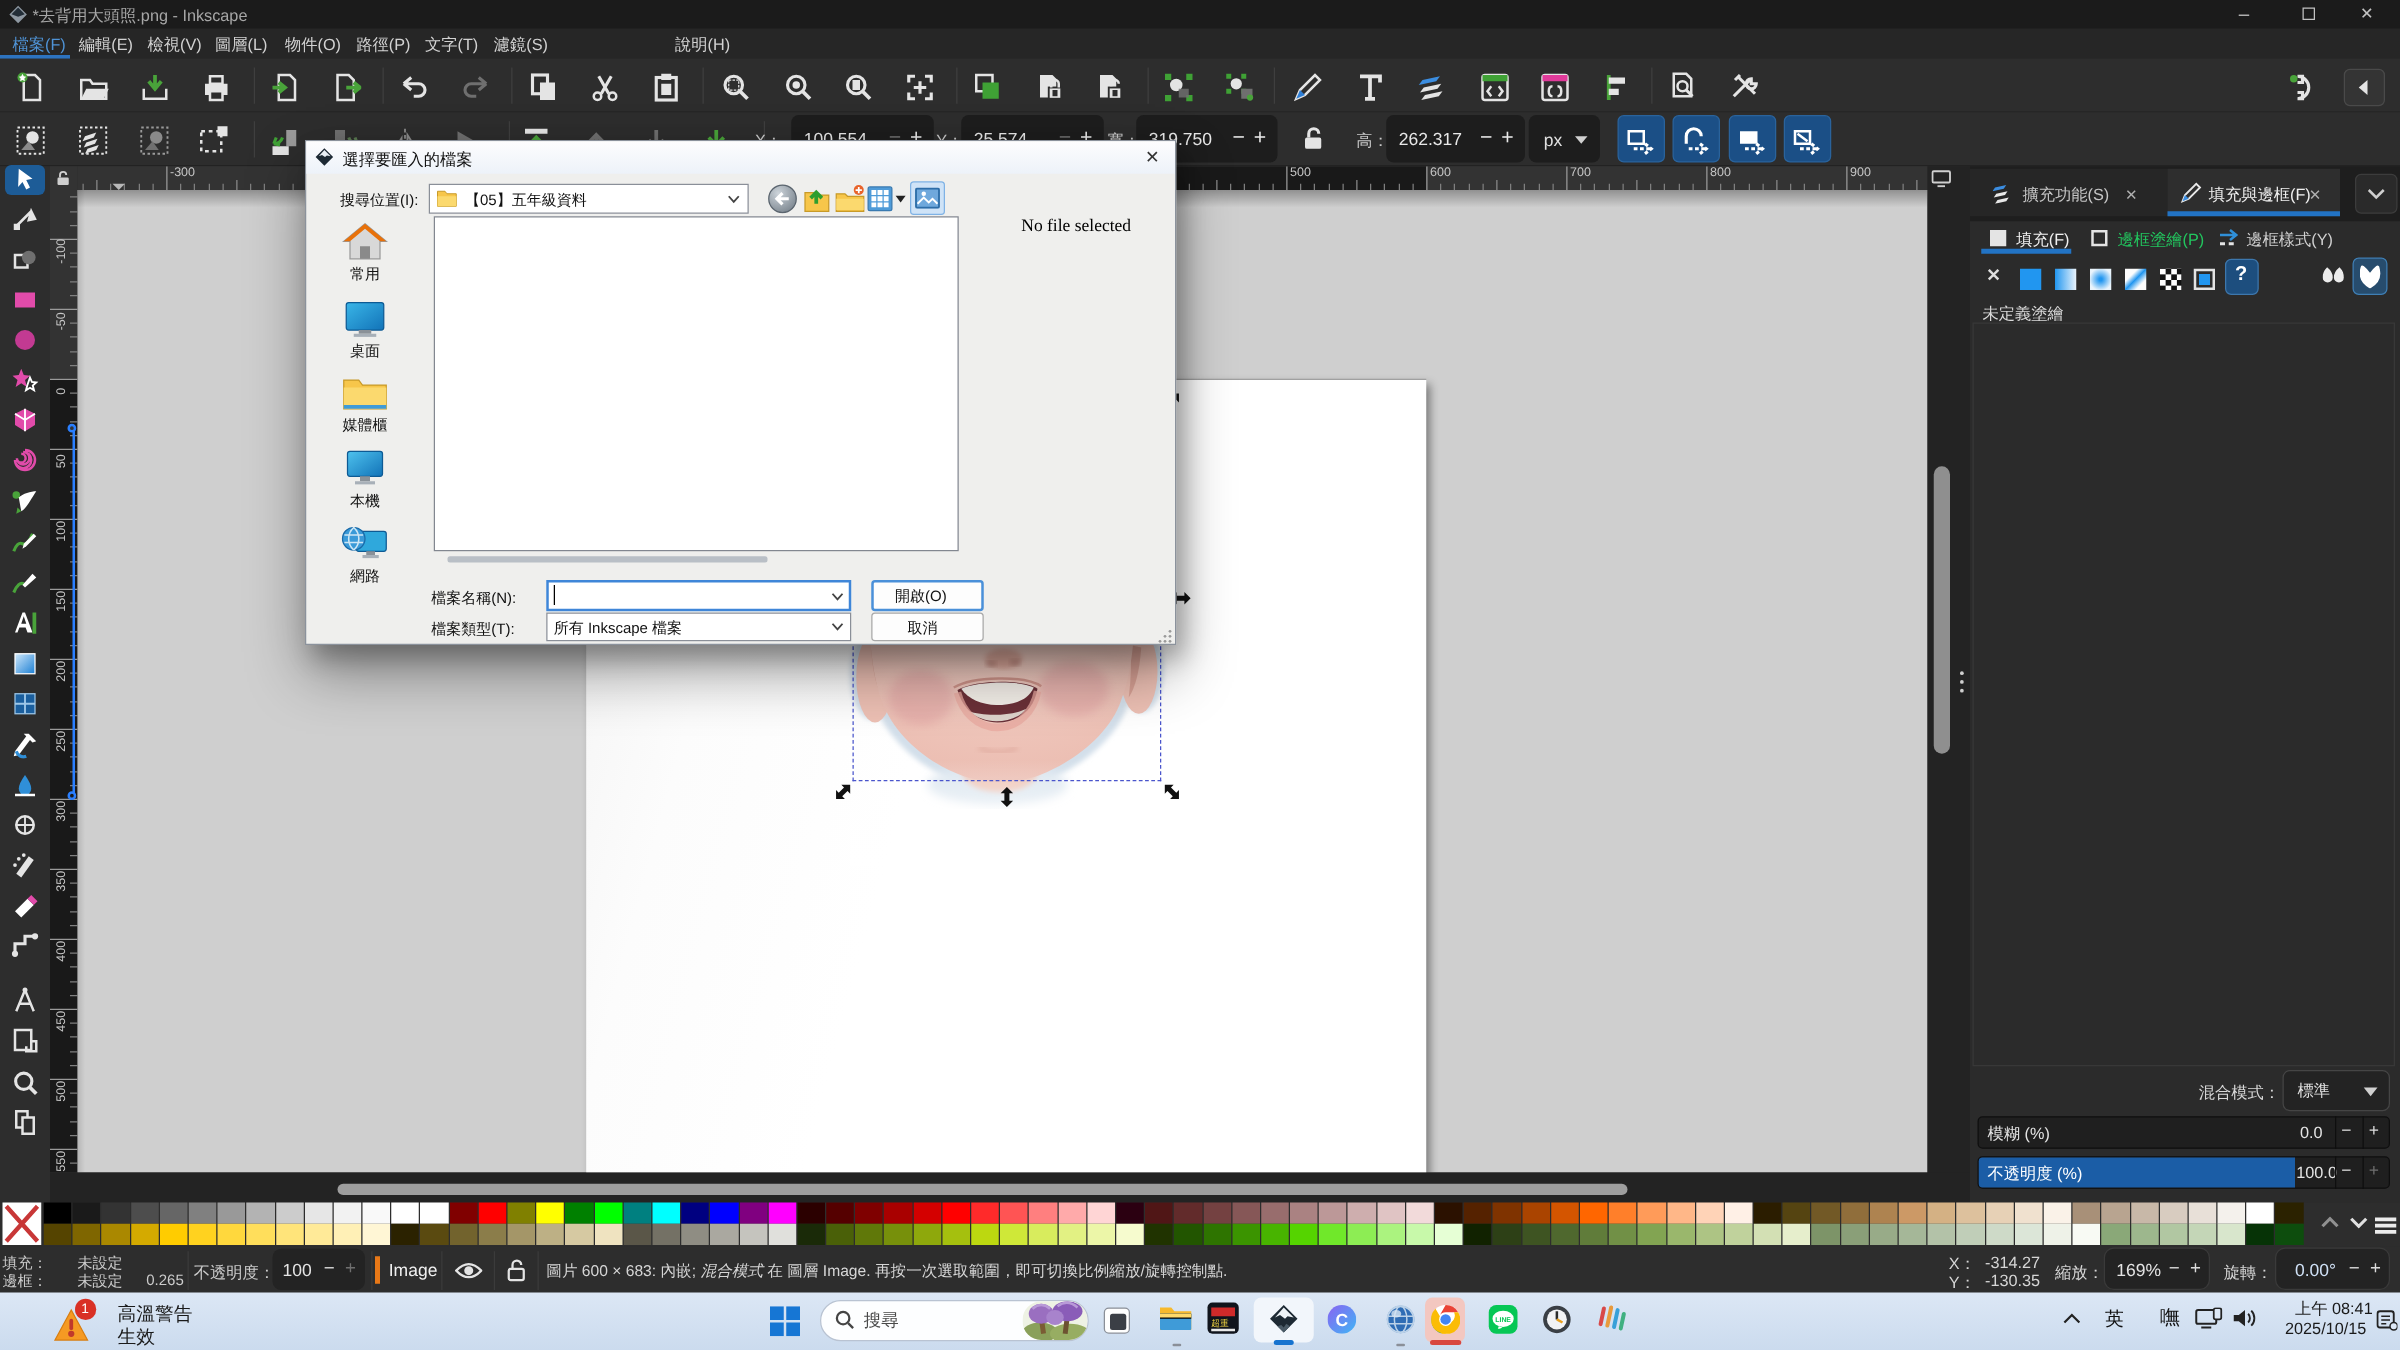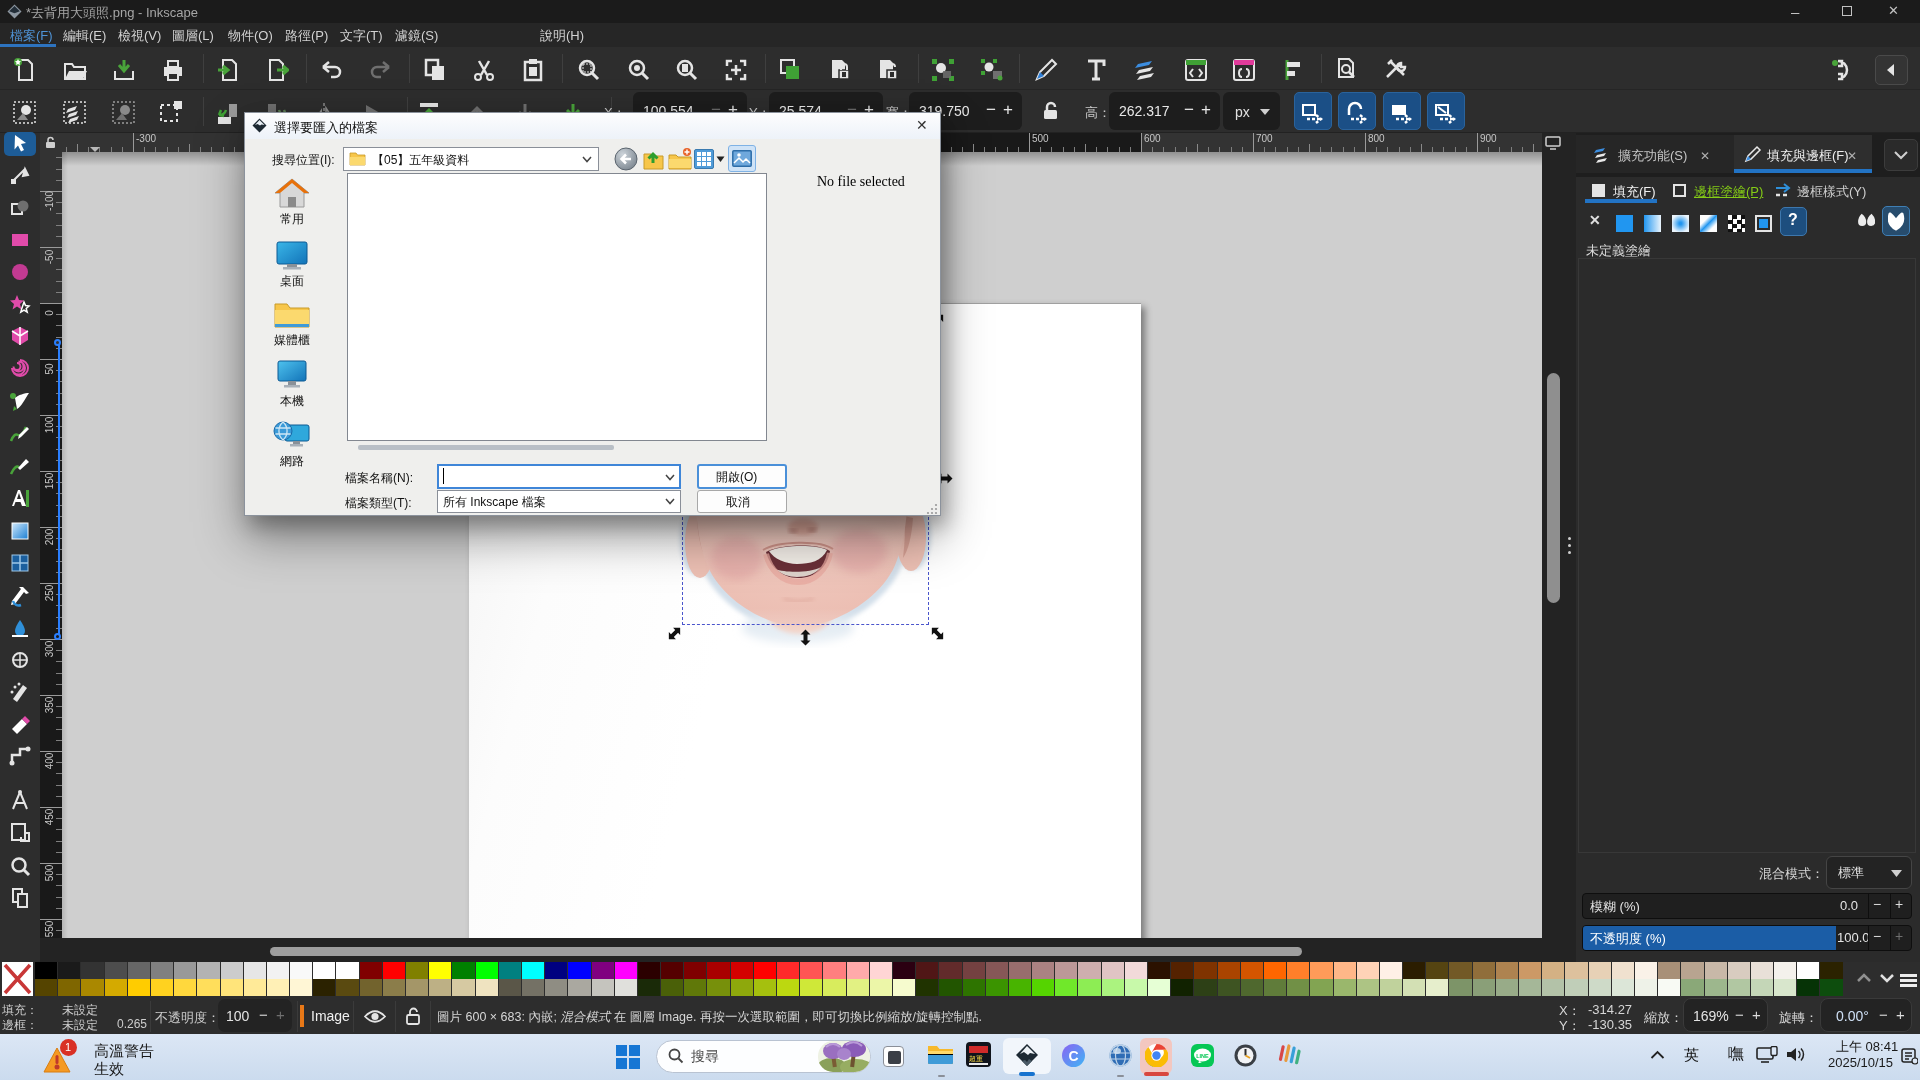--- a/index.html
+++ b/index.html
@@ -722,21 +722,21 @@
 <div style="position:absolute;left:1847px;top:149px;white-space:nowrap;font-size:12px;color:#b0b0b0;">✕</div>
 <div style="position:absolute;left:1734px;top:169px;width:138px;height:4px;background:#2273c4;"></div>
 <div style="position:absolute;left:1884px;top:139px;width:34px;height:32px;background:#2a2a2a;border:1px solid #3c3c3c;border-radius:5px;"></div>
 <svg class="ab" style="left:1893px;top:150px" width="16" height="10" viewBox="0 0 16 10">
     <path d="M2 2 l6 6 6-6" stroke="#cfcfcf" stroke-width="2" fill="none"></path>
   </svg>
 <div style="position:absolute;left:1592px;top:184px;width:13px;height:13px;background:#e4e4e4;"></div>
 <div style="position:absolute;left:1613px;top:183px;white-space:nowrap;font-size:13px;color:#f0f0f0;">填充(F)</div>
 <div style="position:absolute;left:1585px;top:199px;width:72px;height:4px;background:#2273c4;"></div>
 <div style="position:absolute;left:1673px;top:184px;width:13px;height:13px;border:2px solid #e4e4e4;"></div>
-<div style="position:absolute;left:1694px;top:183px;white-space:nowrap;font-size:13px;color:#84cc16;text-decoration:underline;">邊框塗繪(P)</div>
+<div style="position:absolute;left:1694px;top:183px;white-space:nowrap;font-size:13px;color:#22c55e;">邊框塗繪(P)</div>
 <svg class="ab" style="left:1775px;top:183px" width="18" height="15" viewBox="0 0 18 15">
     <path d="M1 12 h4 m3 0 h4" stroke="#e4e4e4" stroke-width="2.5"></path>
     <path d="M1 5 h12 m-4-4 l5 4 -5 4" stroke="#2f8fd8" stroke-width="2" fill="none"></path>
   </svg>
 <div style="position:absolute;left:1797px;top:183px;white-space:nowrap;font-size:13px;color:#d0d0d0;">邊框樣式(Y)</div>
 <div style="position:absolute;left:1589px;top:212px;white-space:nowrap;font-size:14px;color:#e0e0e0;font-weight:bold;">✕</div>
 <div style="position:absolute;left:1616px;top:215px;width:17px;height:17px;background:#2196f0;"></div>
 <div style="position:absolute;left:1644px;top:215px;width:17px;height:17px;background:linear-gradient(90deg,#2196f0,#eaf4fc);"></div>
 <div style="position:absolute;left:1672px;top:215px;width:17px;height:17px;background:radial-gradient(circle,#2196f0 10%,#eaf4fc 75%);"></div>
 <div style="position:absolute;left:1700px;top:215px;width:17px;height:17px;background:linear-gradient(135deg,#fdfdfd 30%,#2196f0 50%,#fdfdfd 75%);"></div>

